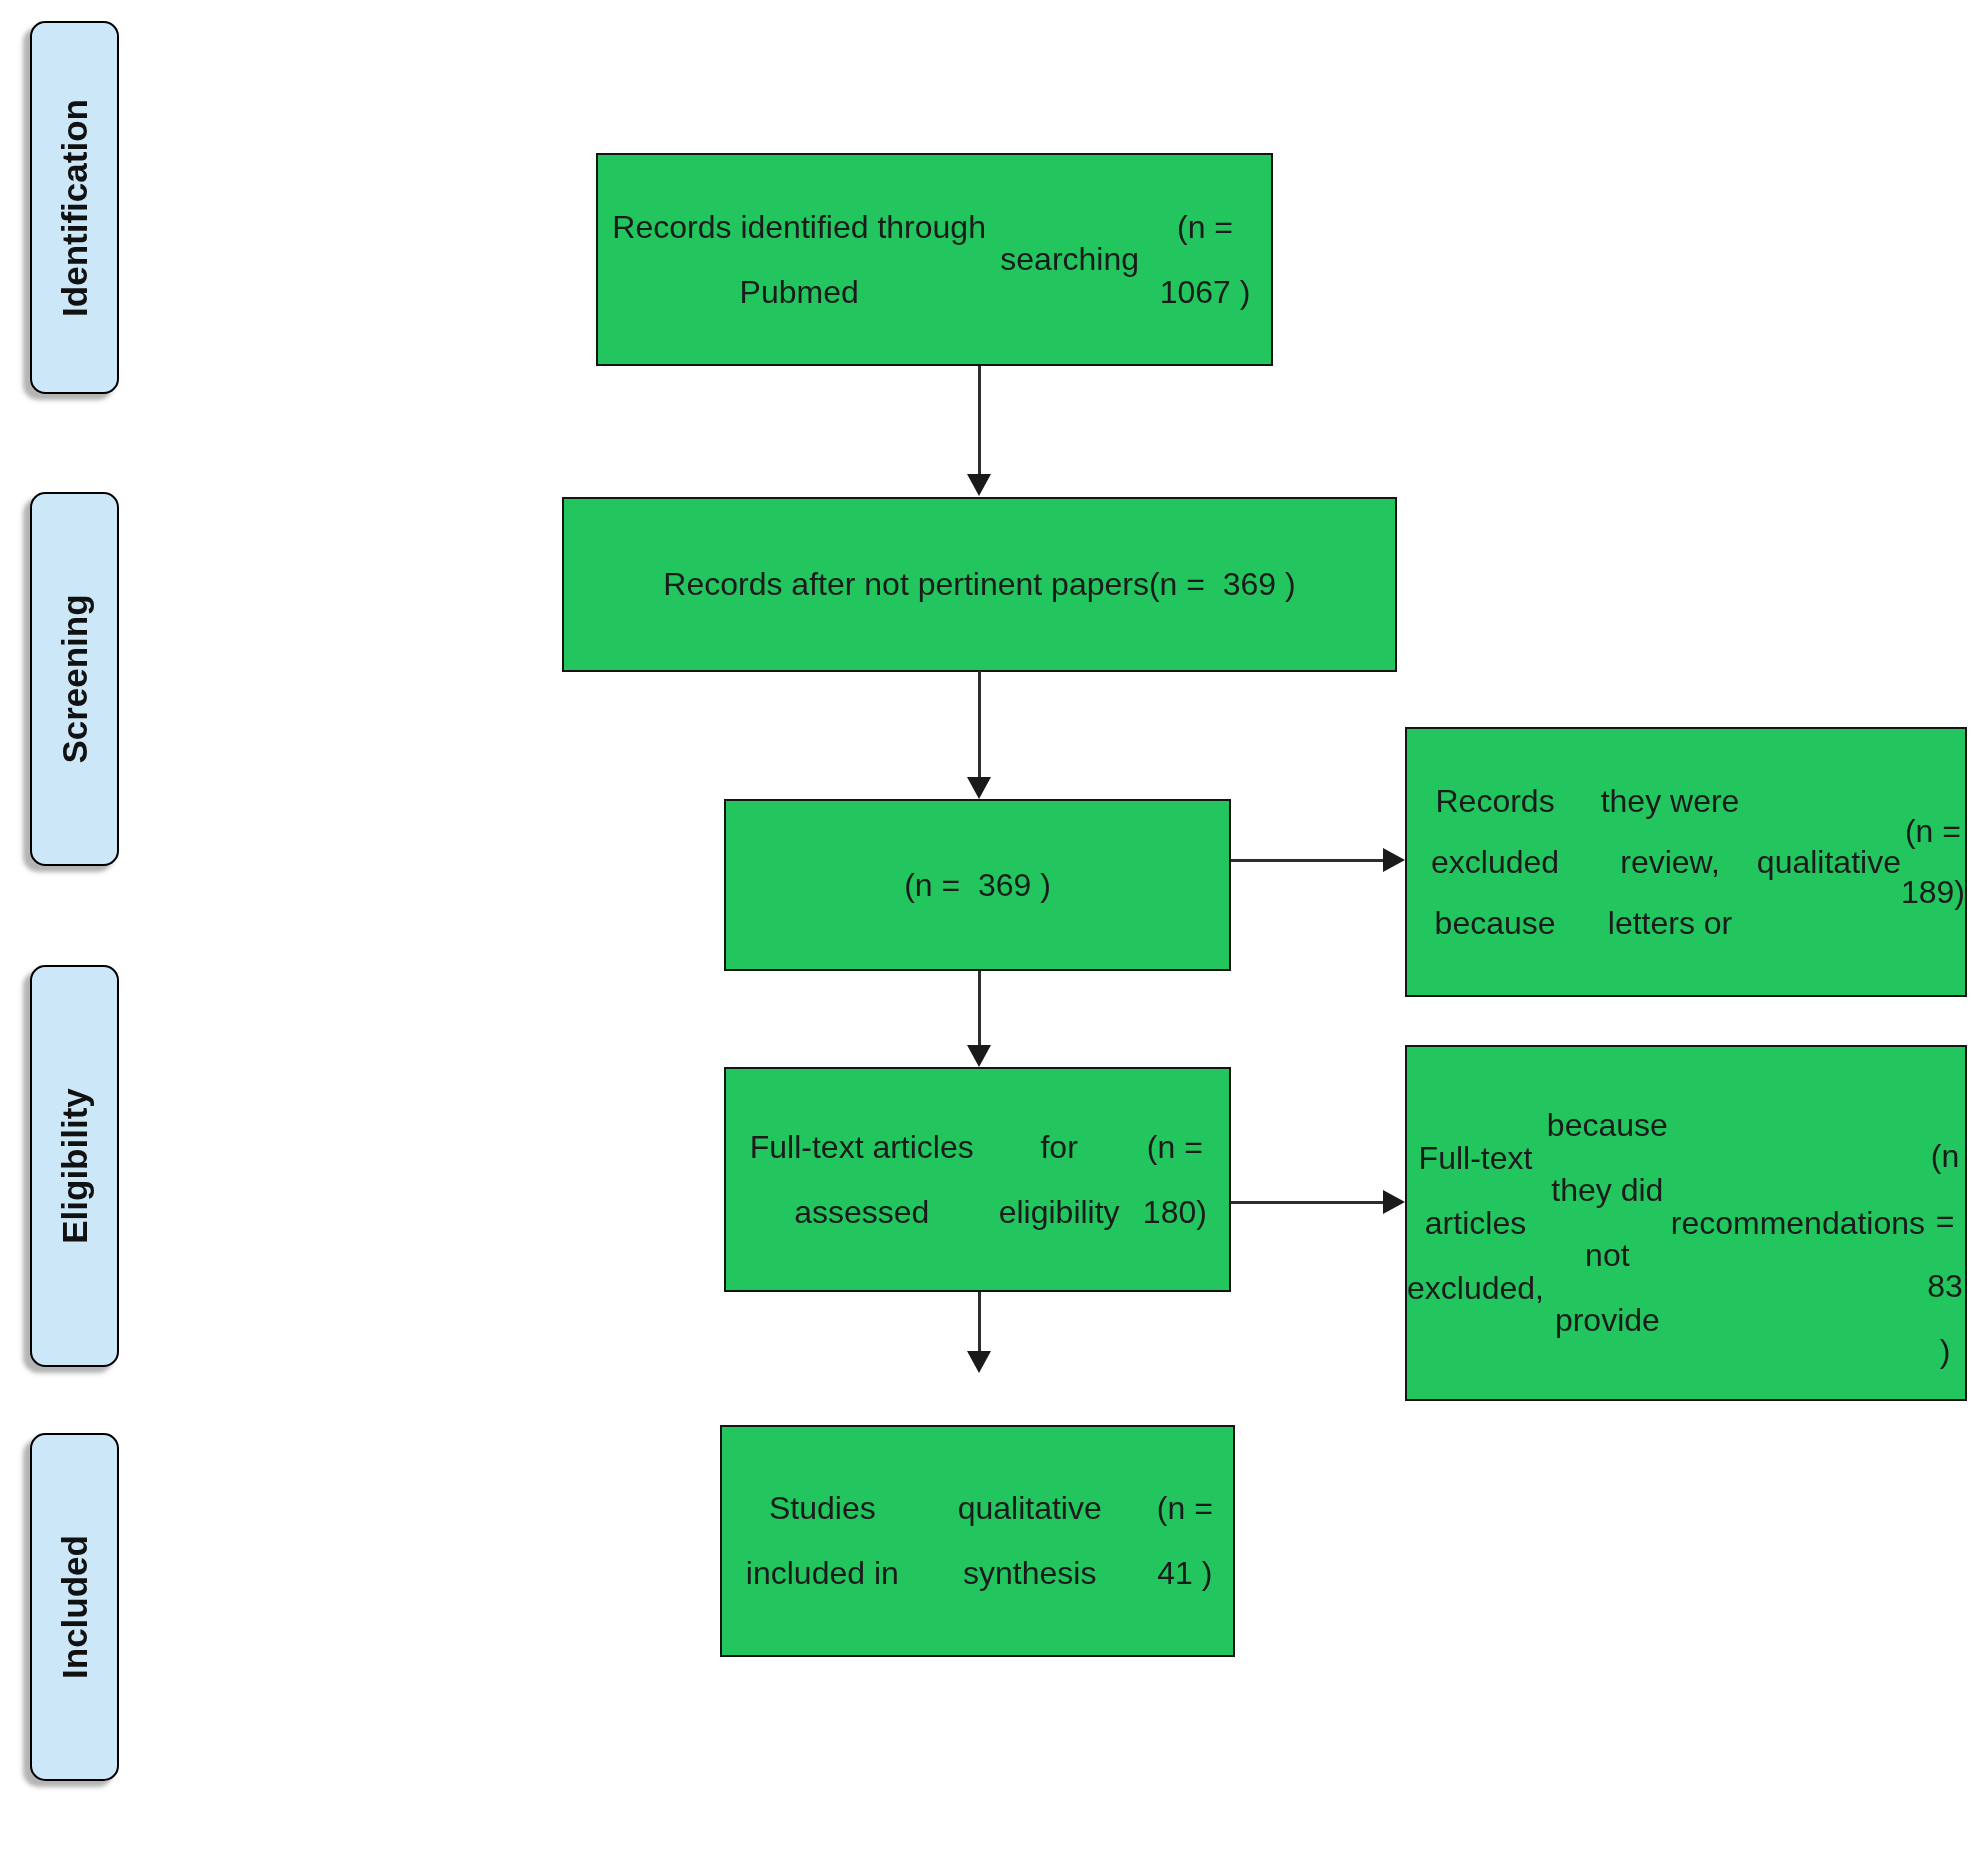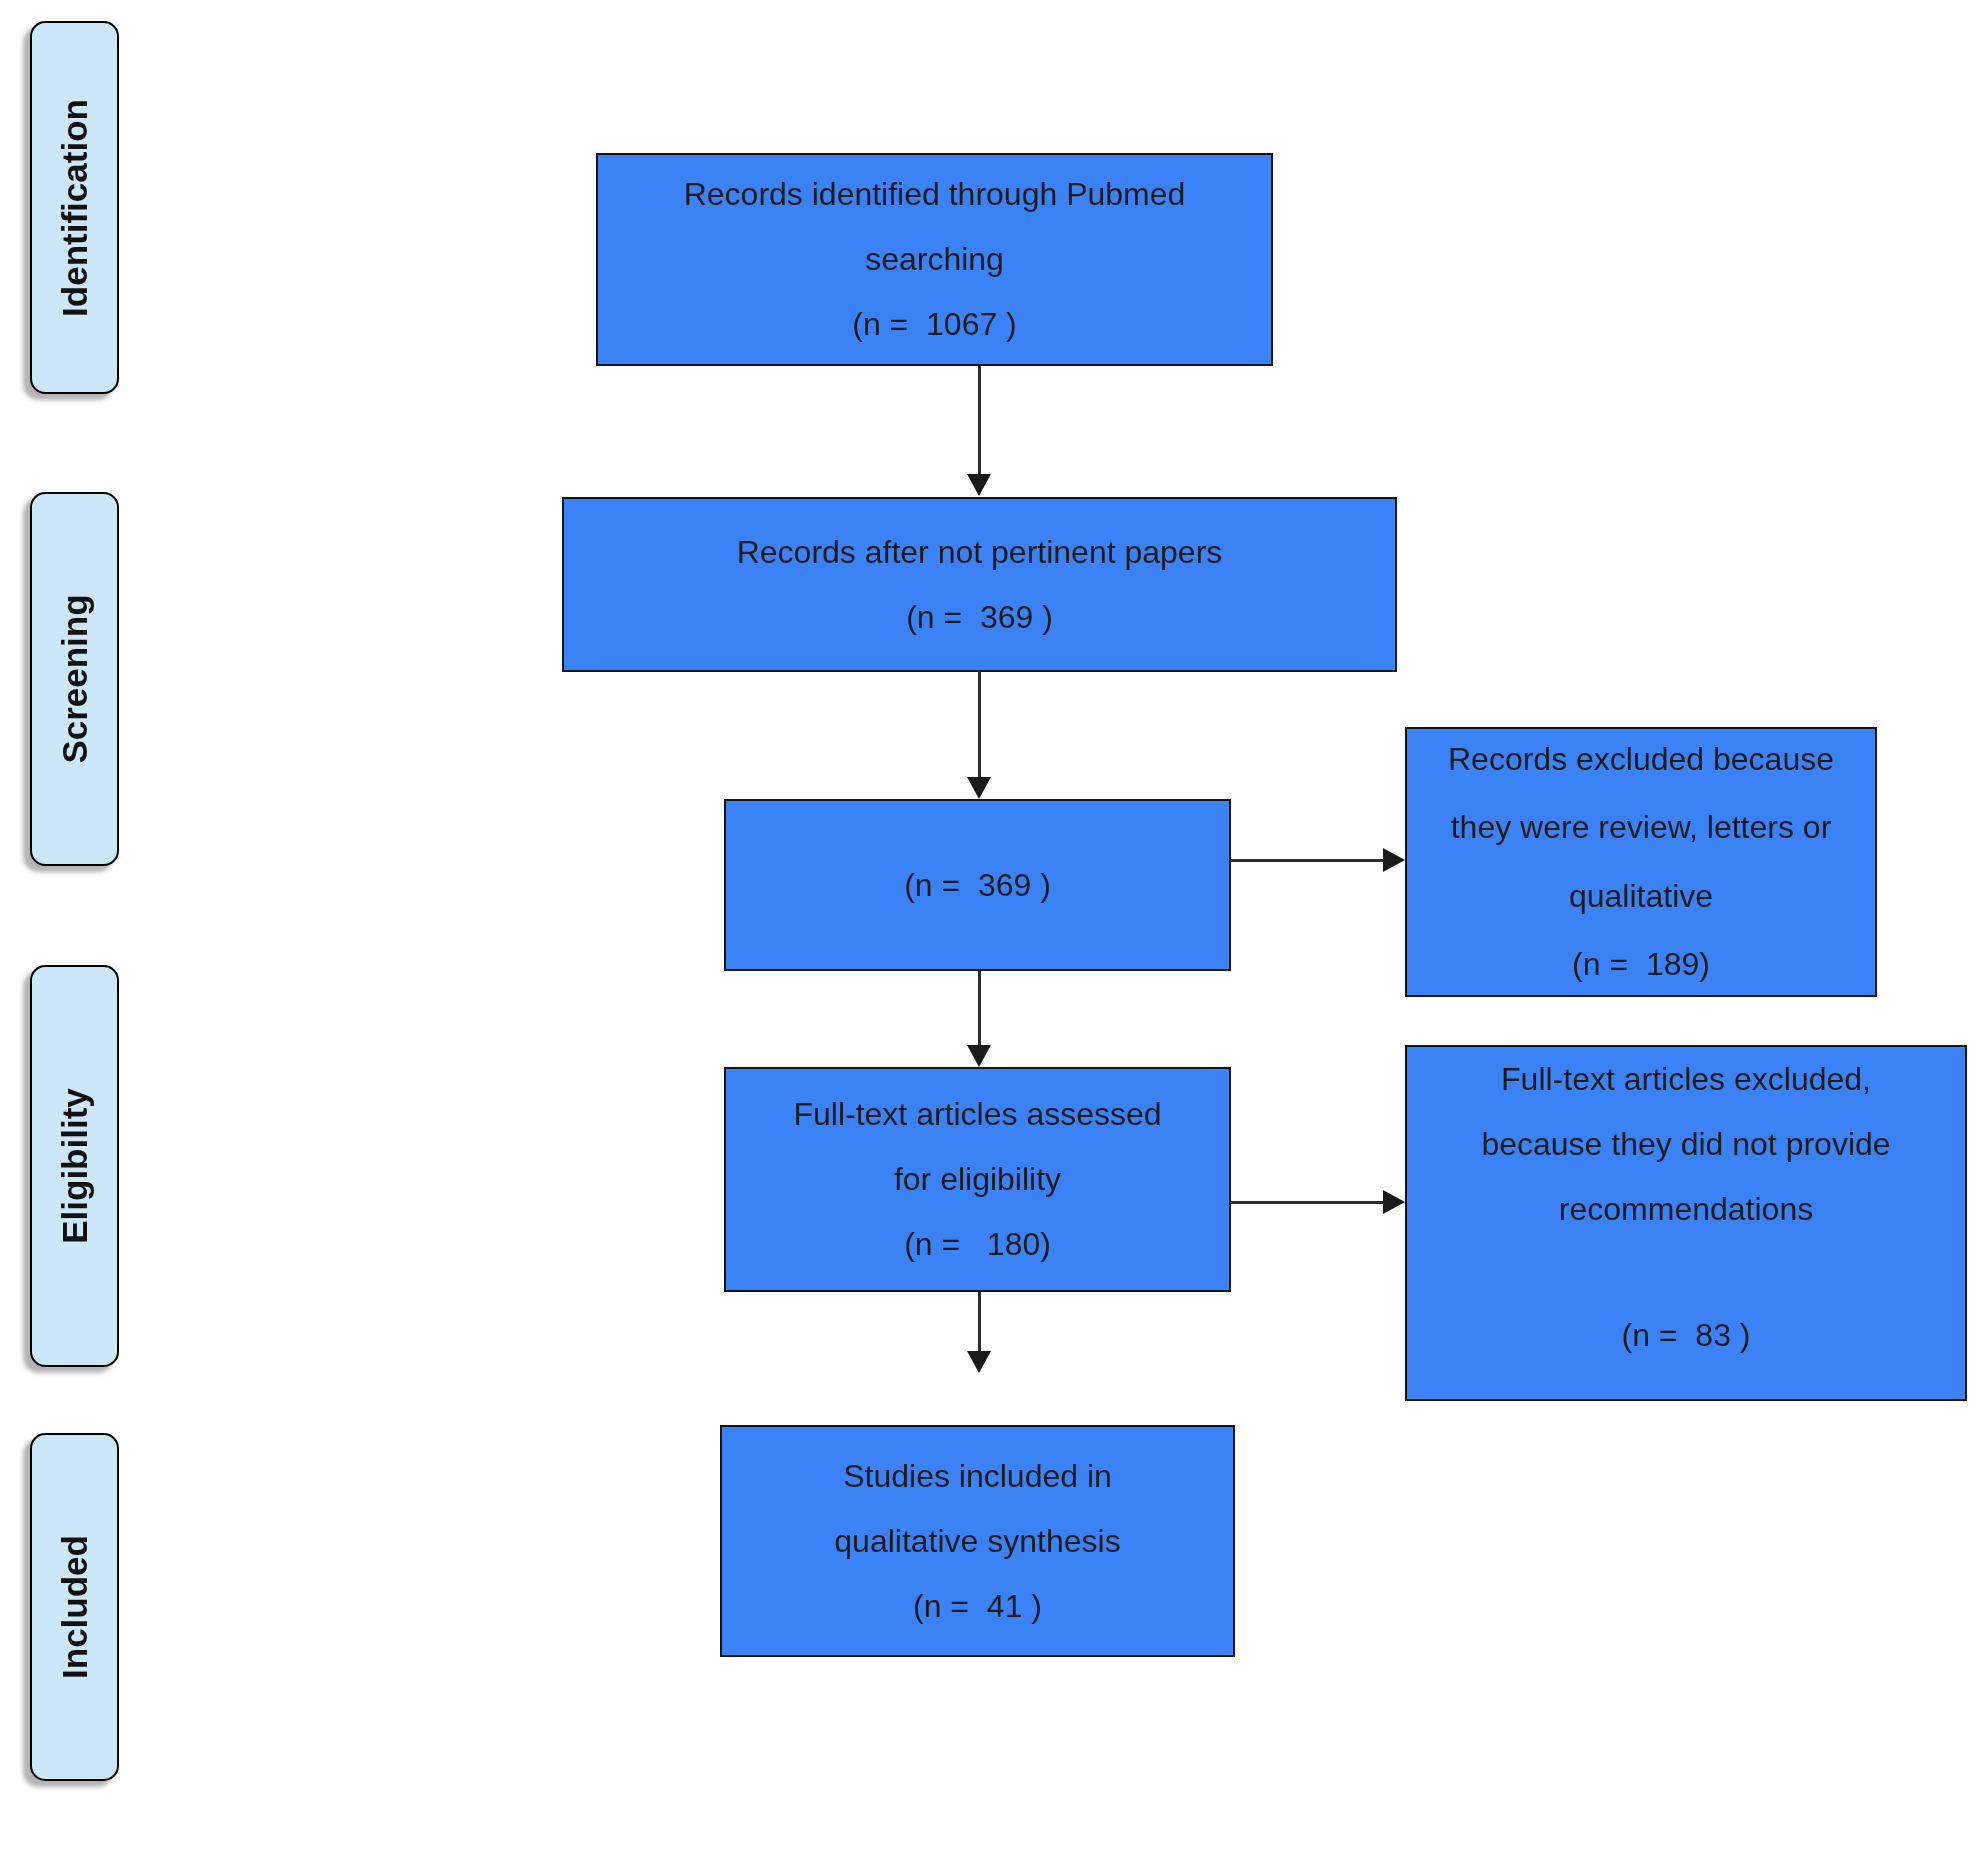--- a/index.html
+++ b/index.html
@@ -22,24 +22,24 @@
     box-sizing:border-box;
   }
   .stage span{
     transform:rotate(-90deg);
     white-space:nowrap;
     font-size:35px;font-weight:bold;color:#111111;
   }
   
   .fbox{
     position:absolute;
-    background:#3b82f6;
+    background:#22c55e;
     border:2.6px solid #141414;
     box-sizing:border-box;
-    display:flex;flex-direction:column;
+    display:flex;flex-direction:row;
     align-items:center;justify-content:center;
     text-align:center;
     font-size:32px;line-height:65px;
   }
   .fbox .ln{white-space:pre-wrap;}
   .fbox.tight{line-height:61px;}
   .fbox.gapped{justify-content:flex-start;}
   .fbox.gapped .nline{margin-top:61px;}
   
   .vstem{position:absolute;width:3.4px;background:#2d2d2d;}
@@ -89,21 +89,21 @@
     <div class="ln">for eligibility</div>
     <div class="ln nline">(n =   180)</div>
   </div>
 
   <div class="fbox" style="left:720px;top:1425px;width:515px;height:232px;">
     <div class="ln">Studies included in</div>
     <div class="ln">qualitative synthesis</div>
     <div class="ln nline">(n =  41 )</div>
   </div>
 
-  <div class="fbox tight" style="left:1405px;top:727px;width:472px;height:270px;justify-content:space-between;">
+  <div class="fbox tight" style="left:1405px;top:727px;width:562px;height:270px;justify-content:space-between;">
     <div class="ln">Records excluded because</div>
     <div class="ln">they were review, letters or</div>
     <div class="ln">qualitative</div>
     <div class="ln nline">(n =  189)</div>
   </div>
 
   <div class="fbox gapped" style="left:1405px;top:1045px;width:562px;height:356px;">
     <div class="ln">Full-text articles excluded,</div>
     <div class="ln">because they did not provide</div>
     <div class="ln">recommendations</div>

